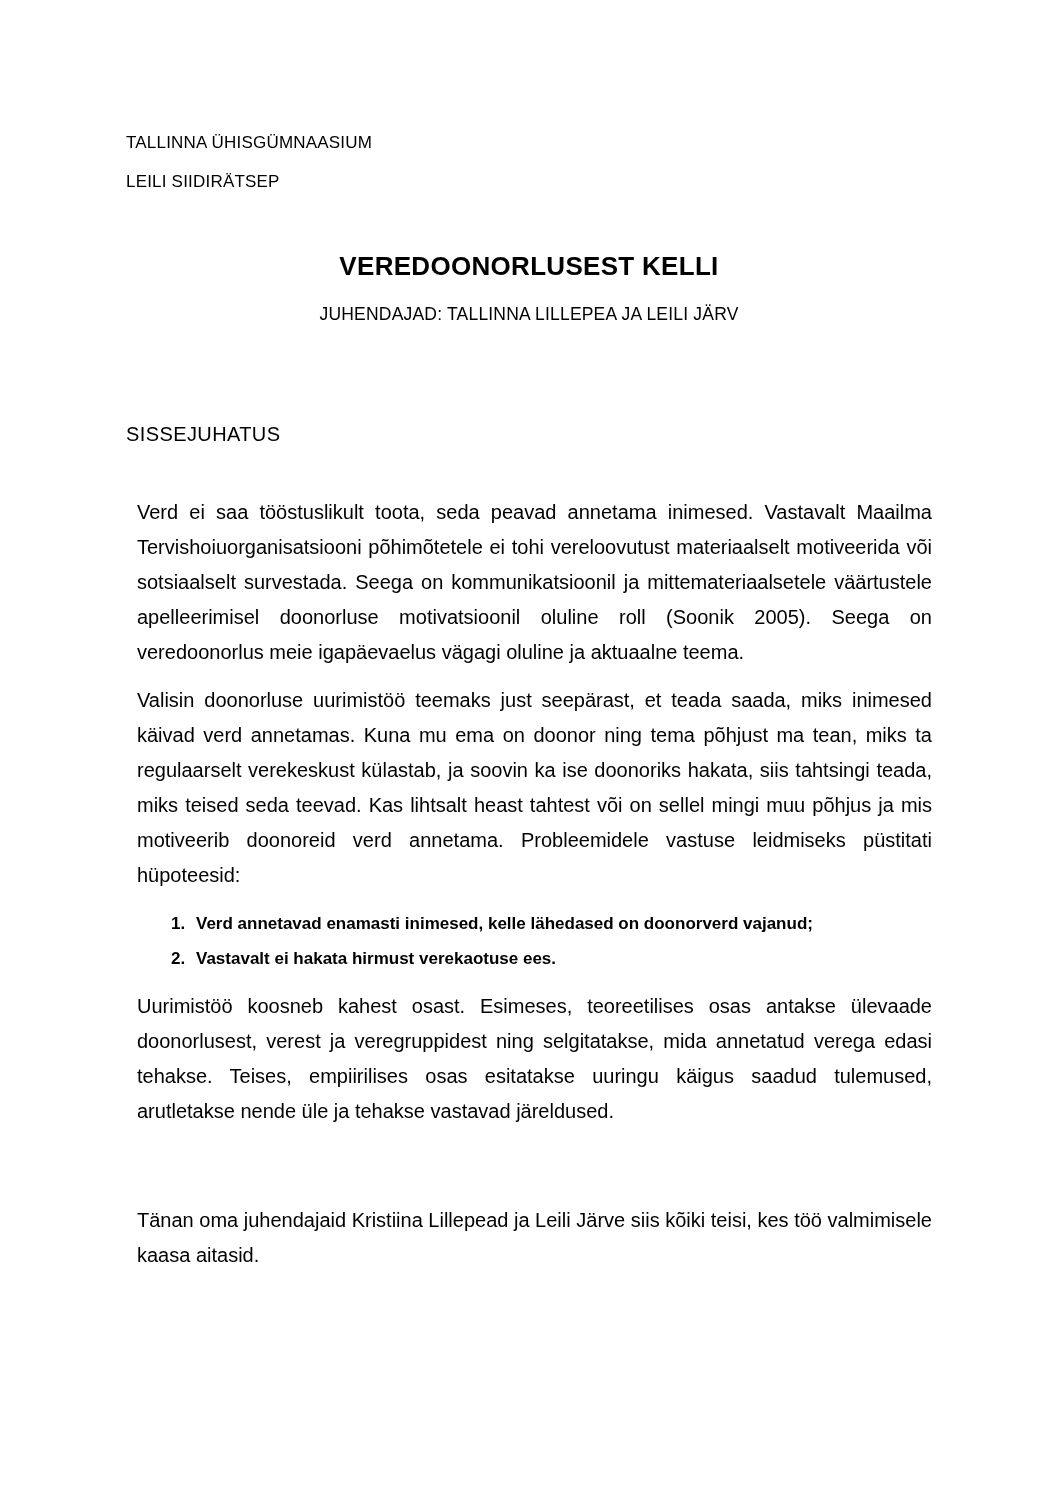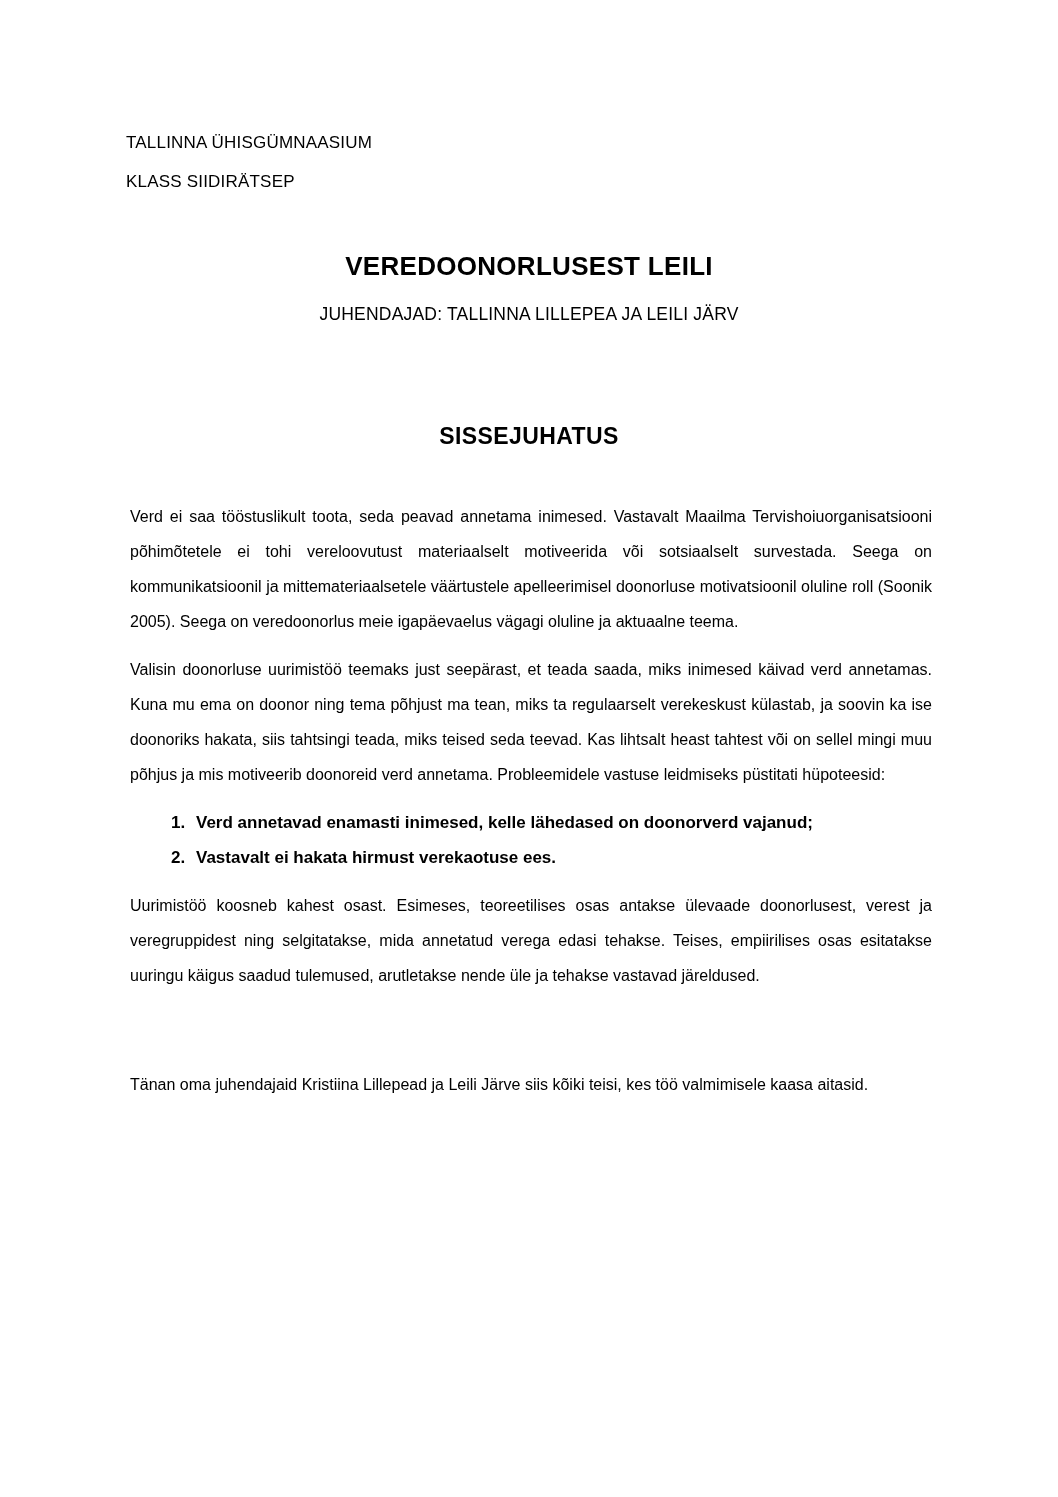--- a/index.html
+++ b/index.html
@@ -35,30 +35,29 @@
     letter-spacing: 0.3px;
   }
   .doc-subtitle {
     margin: 22px 0 0 0;
     font-size: 17.5px;
     text-align: center;
     letter-spacing: 0.2px;
   }
   .section-heading {
     margin: 98px 0 0 0;
-    font-size: 23px;
-    font-weight: bold;
-    text-align: center;
+    font-size: 20px;
+    font-weight: normal;
     letter-spacing: 0.4px;
   }
   .para {
-    font-size: 16px;
+    font-size: 20px;
     line-height: 35px;
     text-align: justify;
-    margin: 0 0 13px 4px;
+    margin: 0 0 13px 11px;
   }
   .para.first-after-heading {
     margin-top: 49px;
   }
   ol.hypotheses {
     font-size: 17px;
     line-height: 35px;
     margin: 13px 0 13px 0;
     padding-left: 64px;
     font-weight: bold;
@@ -70,24 +69,24 @@
     margin-top: 74px;
   }
 </style>
 </head>
 <body>
 
 <div class="page">
 
   <div class="header">
     <p>TALLINNA ÜHISGÜMNAASIUM</p>
-    <p>KLASS SIIDIRÄTSEP</p>
+    <p>LEILI SIIDIRÄTSEP</p>
   </div>
 
-  <h1 class="doc-title">VEREDOONORLUSEST LEILI</h1>
+  <h1 class="doc-title">VEREDOONORLUSEST KELLI</h1>
 
   <p class="doc-subtitle">JUHENDAJAD: TALLINNA LILLEPEA JA LEILI JÄRV</p>
 
   <h2 class="section-heading">SISSEJUHATUS</h2>
 
   <p class="para first-after-heading">Verd ei saa tööstuslikult toota, seda peavad annetama inimesed. Vastavalt Maailma Tervishoiuorganisatsiooni põhimõtetele ei tohi vereloovutust materiaalselt motiveerida või sotsiaalselt survestada. Seega on kommunikatsioonil ja mittemateriaalsetele väärtustele apelleerimisel doonorluse motivatsioonil oluline roll (Soonik 2005). Seega on veredoonorlus meie igapäevaelus vägagi oluline ja aktuaalne teema.</p>
 
   <p class="para">Valisin doonorluse uurimistöö teemaks just seepärast, et teada saada, miks inimesed käivad verd annetamas. Kuna mu ema on doonor ning tema põhjust ma tean, miks ta regulaarselt verekeskust külastab, ja soovin ka ise doonoriks hakata, siis tahtsingi teada, miks teised seda teevad. Kas lihtsalt heast tahtest või on sellel mingi muu põhjus ja mis motiveerib doonoreid verd annetama. Probleemidele vastuse leidmiseks püstitati hüpoteesid:</p>
 
   <ol class="hypotheses">

